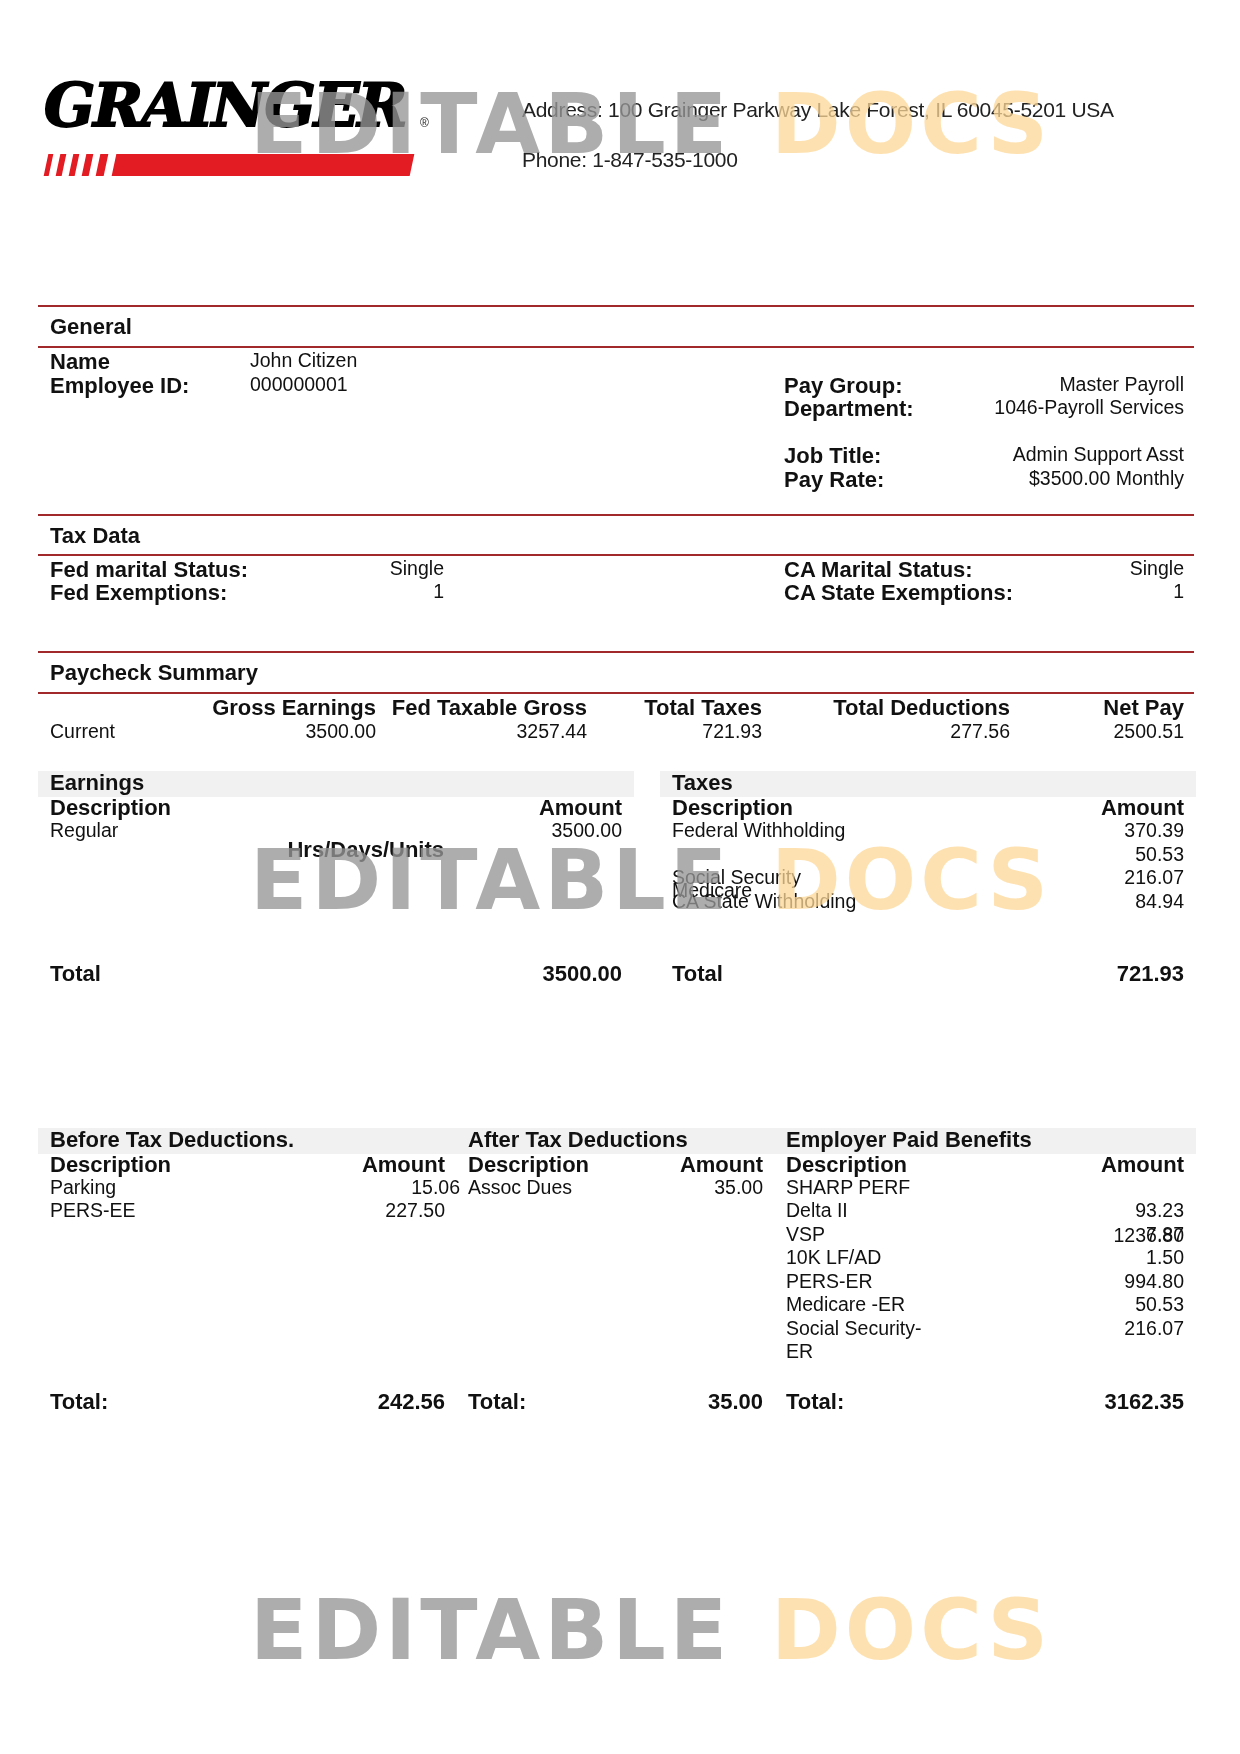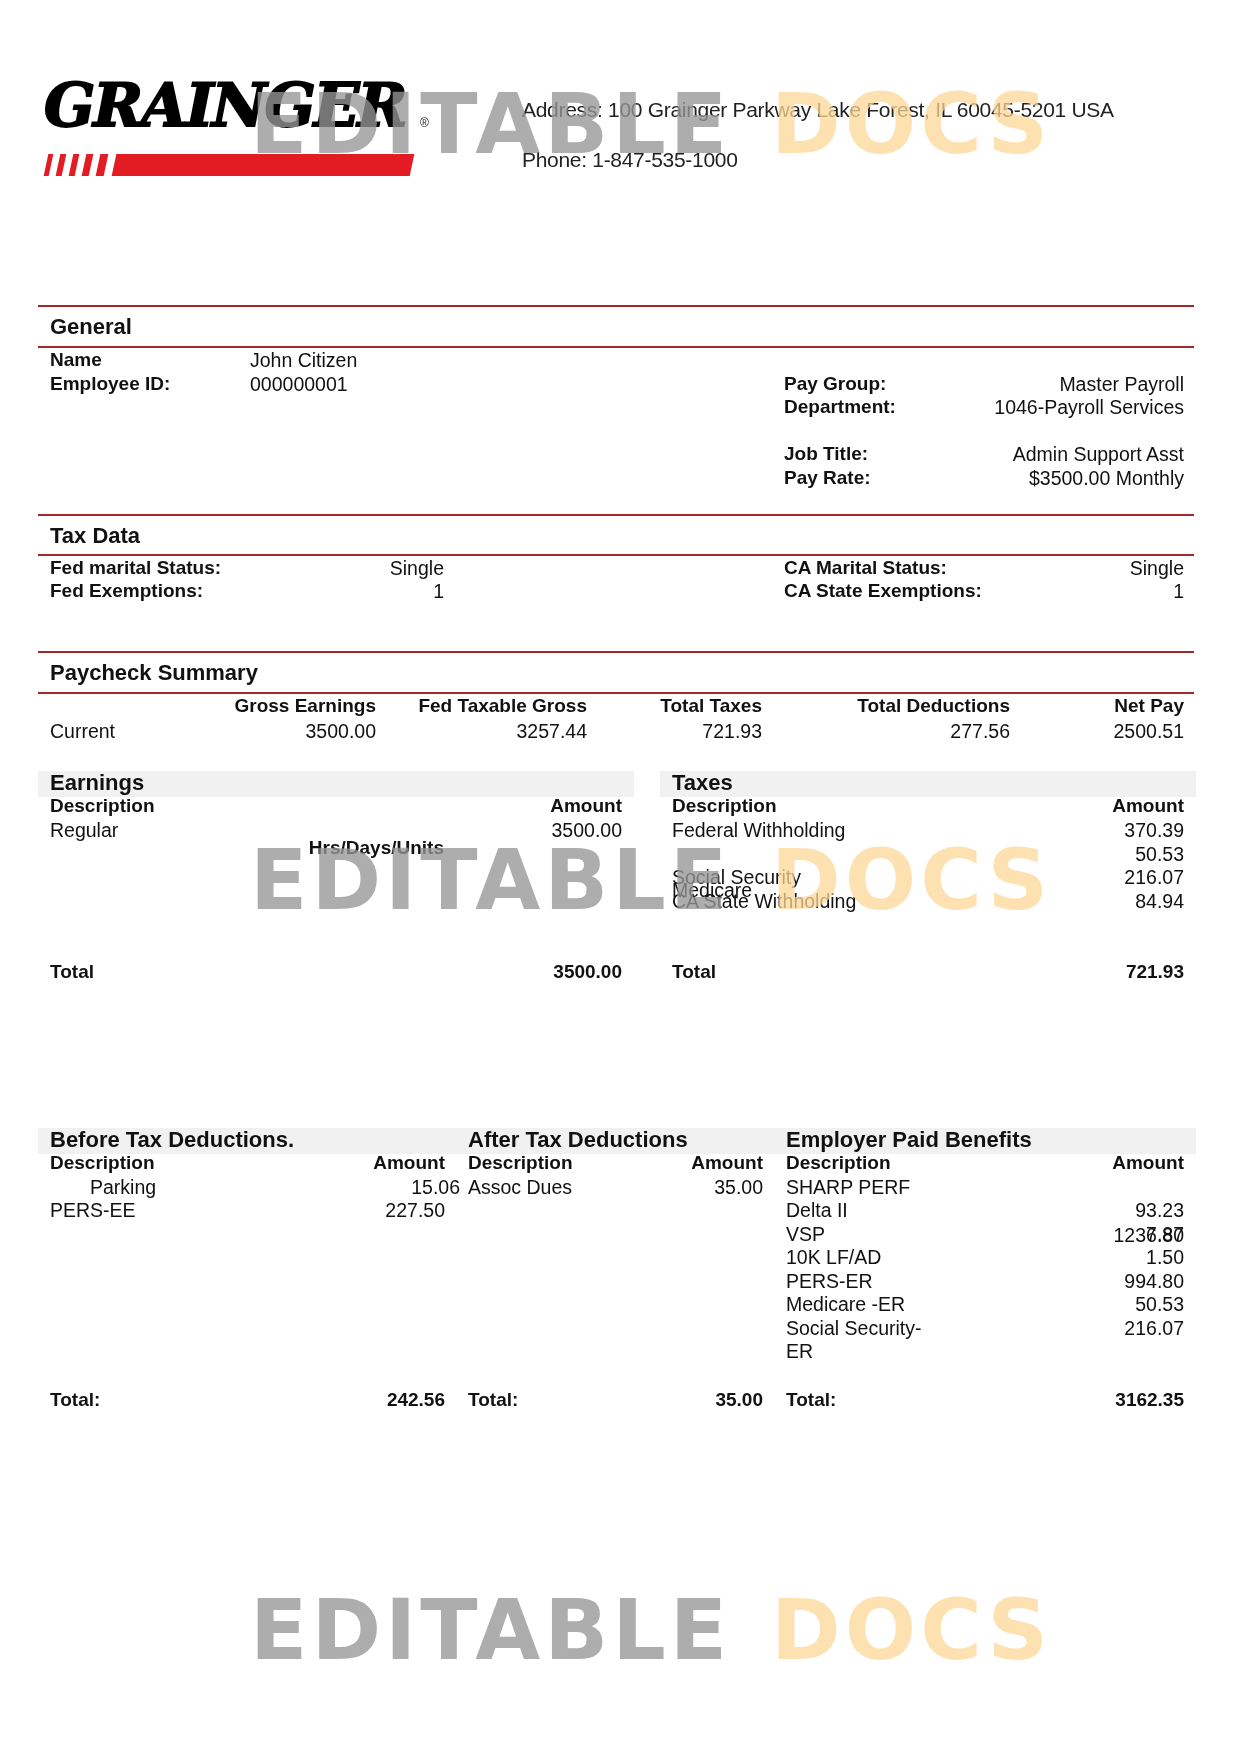--- a/index.html
+++ b/index.html
@@ -15,21 +15,21 @@
   .logo-stripes { position: absolute; left: 0; top: 84px; height: 22px; width: 380px; }
   .logo-stripes span { position: absolute; top: 0; height: 22px; background: #e31b23; transform: skewX(-12deg); }
 
   
   .addr { font-family: "Liberation Sans", sans-serif; font-size: 21px; color: #222; letter-spacing: -0.3px; }
 
   
   .rule { position: absolute; left: 38px; width: 1156px; height: 2px; background: #a1282b; }
   .sec-title { position: absolute; font-size: 22px; font-weight: bold; color: #111; }
 
-  .lbl { position: absolute; font-weight: bold; font-size: 19px; color: #111; white-space: nowrap; }
+  .lbl { position: absolute; font-weight: bold; font-size: 22px; color: #111; white-space: nowrap; }
   .val { position: absolute; font-size: 19.5px; color: #111; white-space: nowrap; }
   .r { text-align: right; }
 
   .band { position: absolute; background: #f1f1f1; height: 26px; }
 
   
   .wm { position: absolute; font-family: "DejaVu Sans", sans-serif; font-weight: bold; font-size: 84px; letter-spacing: 4px; white-space: nowrap; pointer-events: none; line-height: 1; }
   .wm .g { color: rgba(150,150,150,0.78); }
   .wm .o { color: rgba(253,215,150,0.75); margin-left: 40px; }
 </style>
@@ -128,21 +128,21 @@
 <div class="val r" style="right:56px; top:890px;">84.94</div>
 
 <div class="lbl" style="left:672px; top:961px;">Total</div>
 <div class="lbl r" style="right:56px; top:961px;">721.93</div>
 
 <div class="band" style="left:38px; width:1158px; top:1128px;"></div>
 
 <div class="sec-title" style="left:50px; top:1127px;">Before Tax Deductions.</div>
 <div class="lbl" style="left:50px; top:1152px;">Description</div>
 <div class="lbl r" style="right:795px; top:1152px;">Amount</div>
-<div class="val" style="left:50px; top:1176px;margin-left:40px;">Parking</div>
+<div class="val" style="left:50px; top:1176px;">Parking</div>
 <div class="val r" style="right:780px; top:1176px;text-align:right;">15.06</div>
 <div class="val" style="left:50px; top:1199px;">PERS-EE</div>
 <div class="val r" style="right:795px; top:1199px;">227.50</div>
 <div class="lbl" style="left:50px; top:1389px;">Total:</div>
 <div class="lbl r" style="right:795px; top:1389px;">242.56</div>
 
 <div class="sec-title" style="left:468px; top:1127px;">After Tax Deductions</div>
 <div class="lbl" style="left:468px; top:1152px;">Description</div>
 <div class="lbl r" style="right:477px; top:1152px;">Amount</div>
 <div class="val" style="left:468px; top:1176px;">Assoc Dues</div>

